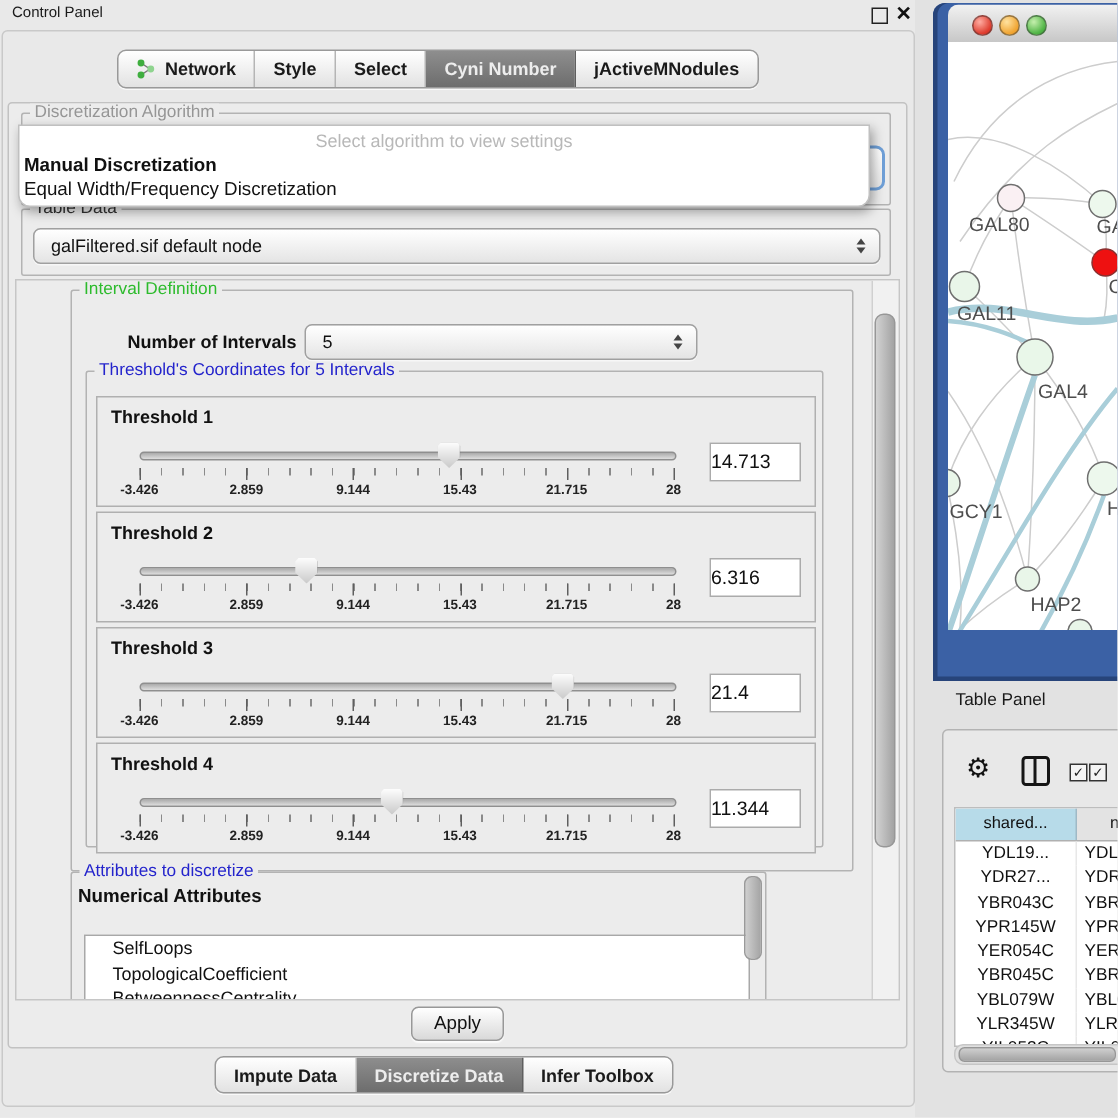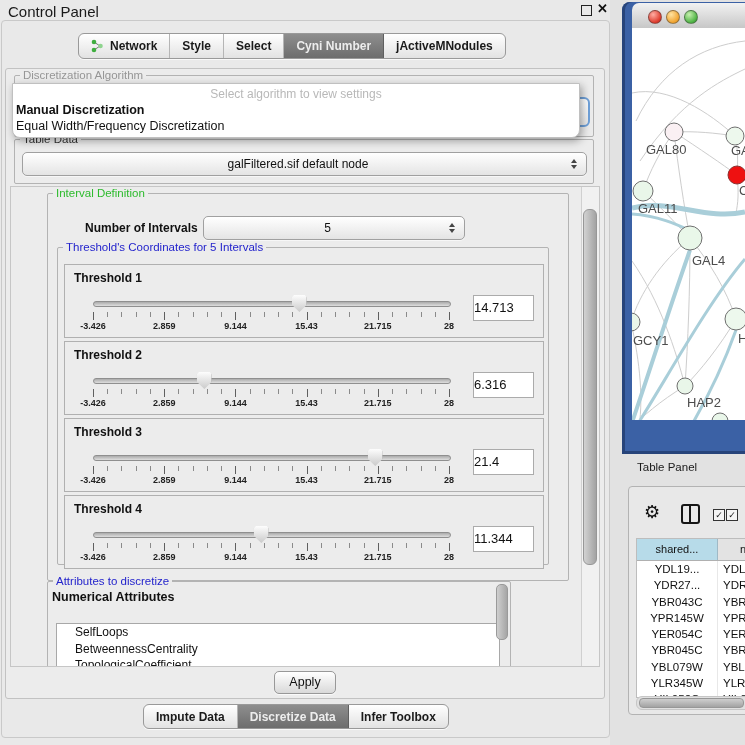--- a/index.html
+++ b/index.html
@@ -3,21 +3,21 @@
 <meta charset="utf-8">
 <style>
   html,body{margin:0;padding:0;}
   body{width:745px;height:745px;position:relative;overflow:hidden;
        background:#e9e9e9;font-family:"Liberation Sans",sans-serif;color:#111;}
 
   
   .cp{position:absolute;left:0;top:0;width:610px;height:745px;background:#e9e9e9;}
   .cp-border{position:absolute;left:1px;top:20px;width:607px;height:716px;border:1px solid #c9c9c9;border-radius:4px;}
   .titlebar{position:absolute;left:0;top:0;width:610px;height:20px;background:#e9e9e9;}
-  .titlebar .title{position:absolute;left:8px;top:3px;font-size:15px;color:#1a1a1a;}
+  .titlebar .title{position:absolute;left:8px;top:3px;font-size:10px;color:#1a1a1a;}
   .float-ico{position:absolute;left:581px;top:5px;width:9px;height:9px;border:1.5px solid #222;background:#e9e9e9;}
   .close-ico{position:absolute;left:597px;top:1px;font-size:13px;font-weight:bold;color:#111;}
 
   
   .seg{position:absolute;display:flex;height:24px;border:1px solid #999;border-radius:6px;overflow:hidden;
        background:linear-gradient(#ffffff,#e2e2e2);box-shadow:0 1px 0 rgba(255,255,255,.7);}
   .segitem{display:flex;align-items:center;justify-content:center;padding:0 12px;font-size:12px;font-weight:bold;
        color:#1a1a1a;border-right:1px solid #b5b5b5;white-space:nowrap;}
   .segitem:last-child{border-right:none;}
   .segitem.sel{background:linear-gradient(#8e8e8e,#6d6d6d);color:#ededed;border-right:1px solid #5f5f5f;}
@@ -25,21 +25,21 @@
 
   .content-box{position:absolute;left:5px;top:68px;width:598px;height:629px;background:#ececec;
        border:1px solid #c2c2c2;border-radius:3px;}
 
   
   .grp{position:absolute;border:1px solid #b3b3b3;border-radius:2px;}
   .grp-title{position:absolute;font-size:11.5px;line-height:12px;background:#ececec;padding:0 3px;white-space:nowrap;}
 
   
   .combo{position:absolute;border:1px solid #a0a0a0;border-radius:5px;background:linear-gradient(#ffffff,#e4e4e4);
-       font-size:12px;color:#111;display:flex;align-items:center;padding:0 24px 0 11px;box-shadow:0 1px 0 rgba(255,255,255,.6);justify-content:center;}
+       font-size:12px;color:#111;display:flex;align-items:center;padding:0 24px 0 11px;box-shadow:0 1px 0 rgba(255,255,255,.6);}
   .stepper{position:absolute;right:9px;top:50%;transform:translateY(-50%);display:flex;flex-direction:column;gap:2px;}
   .tri-up{width:0;height:0;border-left:3.5px solid transparent;border-right:3.5px solid transparent;border-bottom:4px solid #444;}
   .tri-dn{width:0;height:0;border-left:3.5px solid transparent;border-right:3.5px solid transparent;border-top:4px solid #444;}
 
   
   .hidden-combo{position:absolute;left:20px;top:97px;width:566px;height:26px;border:2px solid #6fa0d8;border-radius:6px;
        background:linear-gradient(#ffffff,#e8e8e8);z-index:5;}
   .popup{position:absolute;left:12px;top:83px;width:566px;height:53px;background:#fff;border:1px solid #c0c0c0;
        border-radius:0 0 8px 8px;box-shadow:2px 3px 8px rgba(0,0,0,.35);z-index:50;}
   .popup .prompt{position:absolute;left:0;top:3px;width:100%;text-align:center;font-size:12px;color:#b8b8b8;}
@@ -341,23 +341,23 @@
   </div>
 </div>
     </div>
     <span class="grp-title" style="left:52px;top:54px;color:#2424cc;">Threshold's Coordinates for 5 Intervals</span>
 
     <div class="grp" style="left:36px;top:394px;width:462px;height:100px;">
       <span class="lbl-b" style="left:4px;top:8px;font-size:12.5px;">Numerical Attributes</span>
       <div class="attr-list">
   <div class="attr-item" data-idx="0">SelfLoops</div>
 
+  <div class="attr-item" data-idx="1">TopologicalCoefficient</div>
+
   <div class="attr-item" data-idx="2">BetweennessCentrality</div>
-
-  <div class="attr-item" data-idx="1">TopologicalCoefficient</div>
 </div>
       <div class="attr-sb"></div>
     </div>
     <span class="grp-title" style="left:42px;top:388px;color:#2424cc;">Attributes to discretize</span>
 
     <div class="vsb-track">
       <div class="vsb-thumb"></div>
     </div>
   </div>
 

